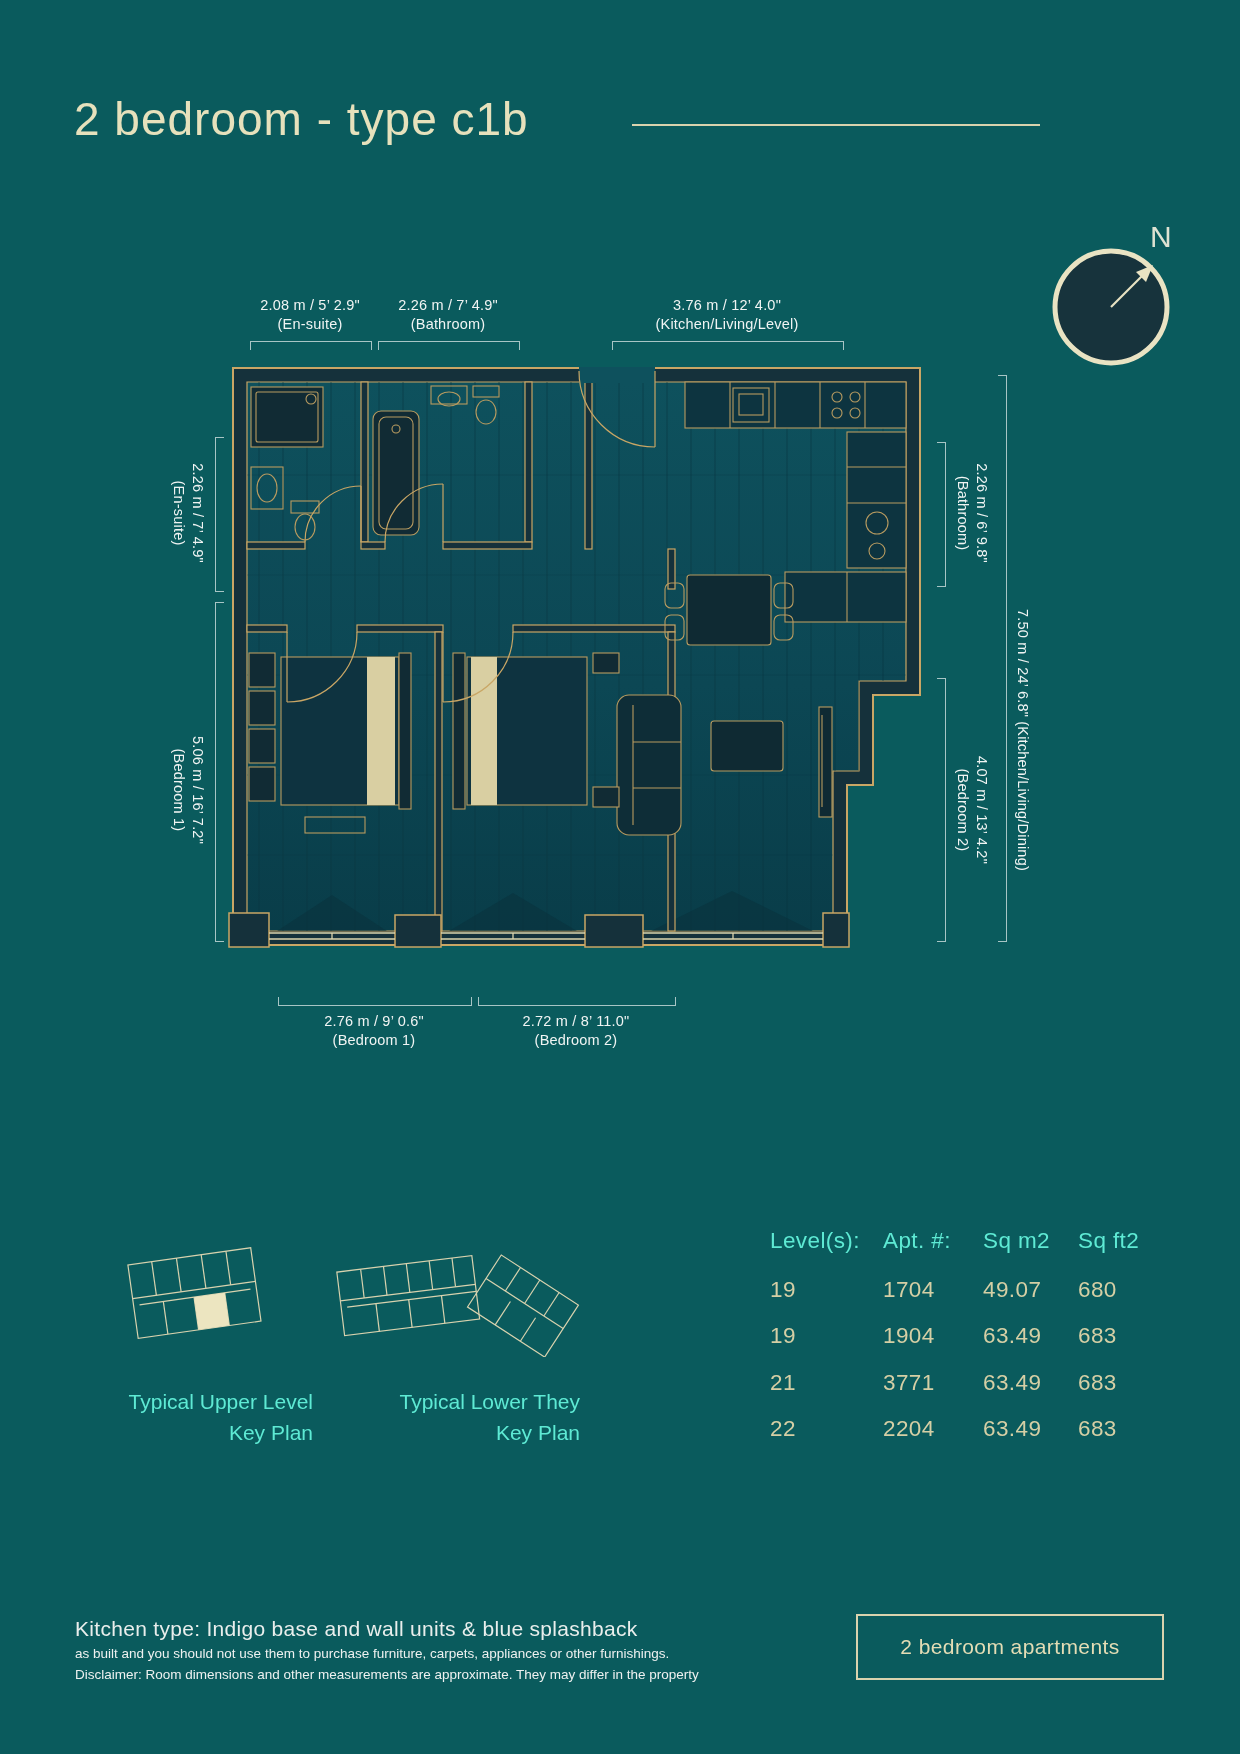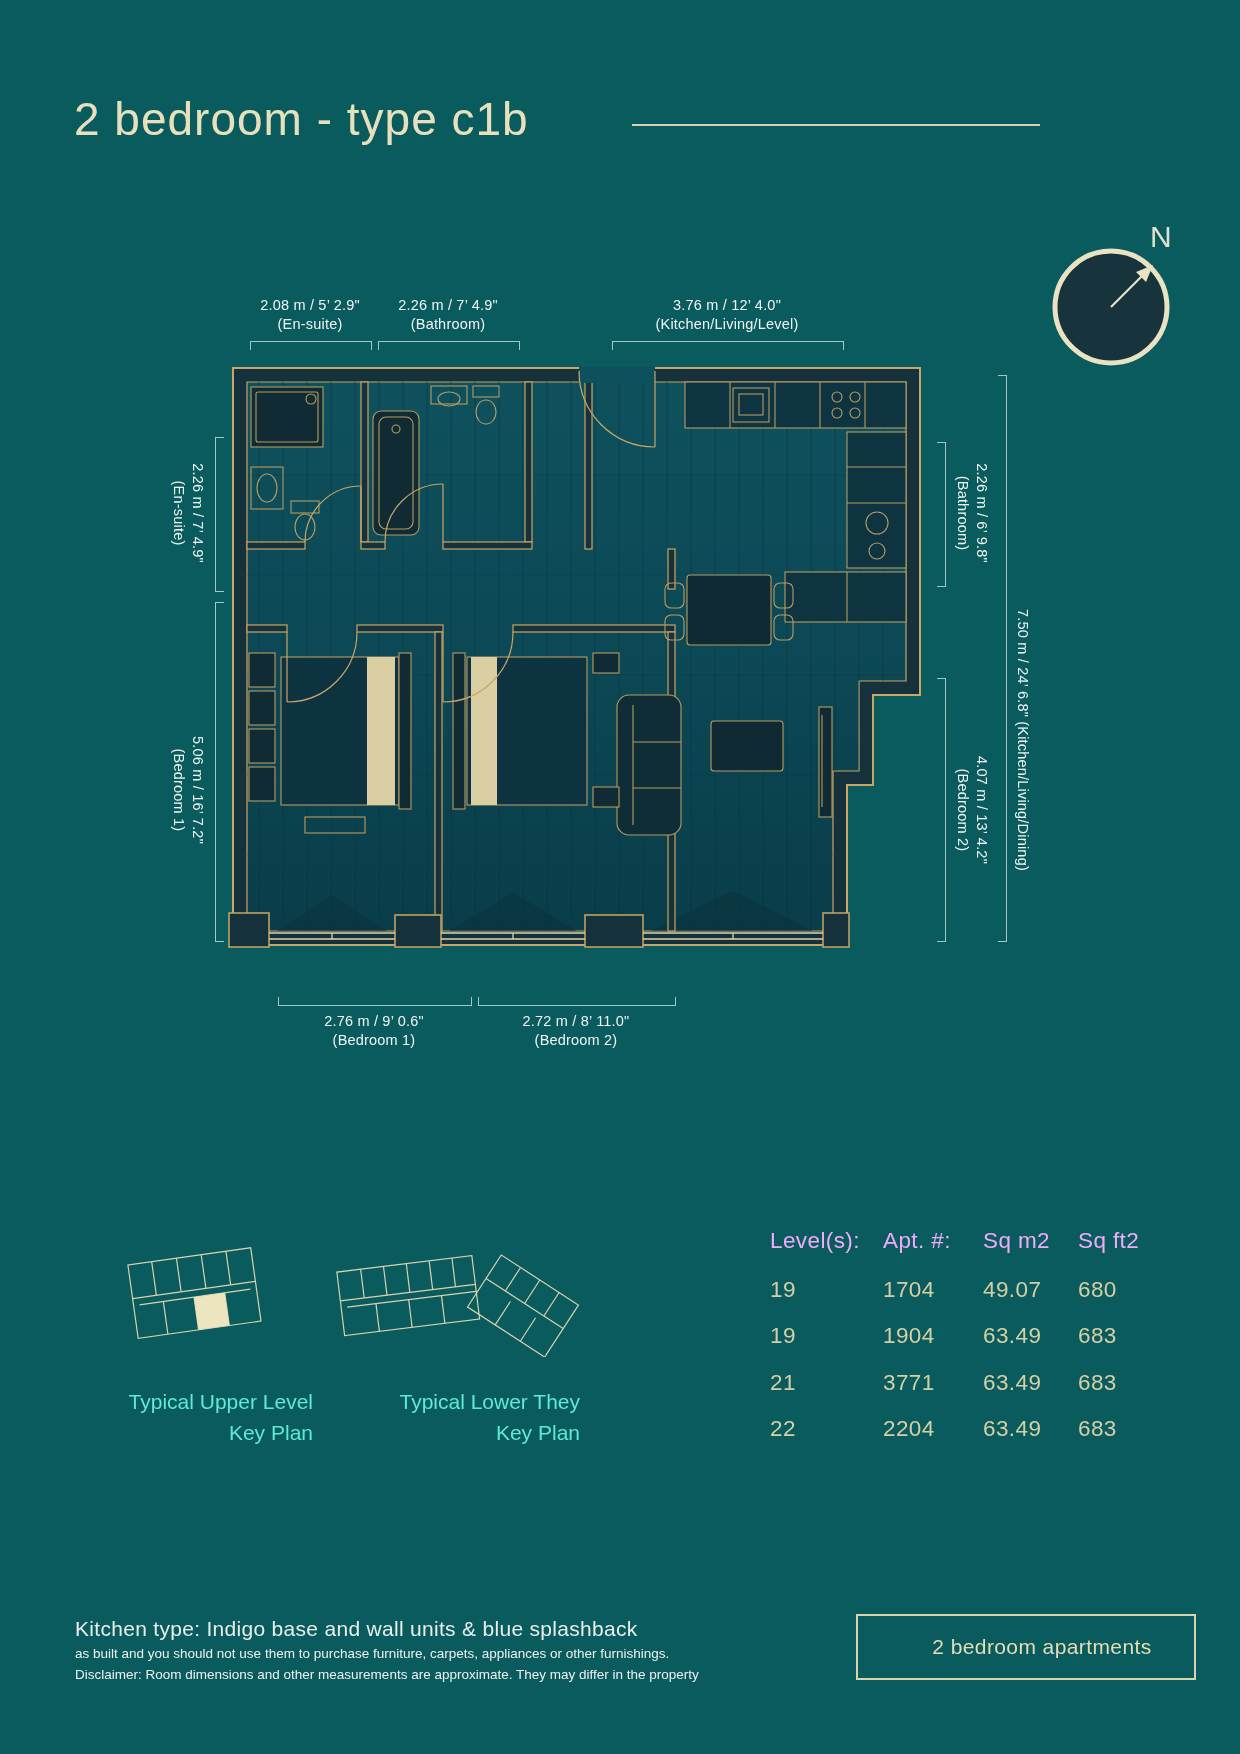--- a/index.html
+++ b/index.html
@@ -43,33 +43,33 @@
 
   
   .keyplan-label{
     color:#5eead4;font-size:21px;line-height:31px;font-weight:300;
     text-align:right;width:240px;
   }
 
   
   .units-table{left:770px;top:1228px;color:#d5cfa5;font-size:22.5px;font-weight:300;letter-spacing:.4px;}
   .units-table .trow{display:flex;height:46.5px;align-items:flex-start;}
-  .units-table .trow.head{color:#f0abfc;margin-bottom:2px;}
+  .units-table .trow.head{color:#5eead4;margin-bottom:2px;}
   .units-table .c0{width:113px;}
   .units-table .c1{width:100px;}
   .units-table .c2{width:95px;}
   .units-table .c3{width:80px;}
 
   
   .kitchen-note{left:75px;top:1596px;font-size:21px;font-weight:400;letter-spacing:.3px;color:#e9eeec;margin-top:21px;}
   .disclaimer{left:75px;top:1643px;font-size:13.5px;font-weight:300;line-height:21px;color:#eef1f0;}
   .category-badge{
     left:856px;top:1614px;width:304px;height:62px;
     border:2px solid #d9d3ae;color:#e4ddb5;font-size:21px;font-weight:300;
-    display:flex;align-items:center;justify-content:center;letter-spacing:.4px;padding-left:32px;
+    display:flex;align-items:center;justify-content:center;letter-spacing:.4px;
   }
 </style>
 </head>
 <body>
 
 <div id="page">
 
   <div class="abs title">2 bedroom - type c1b</div>
   <div class="abs title-rule"></div>
 

